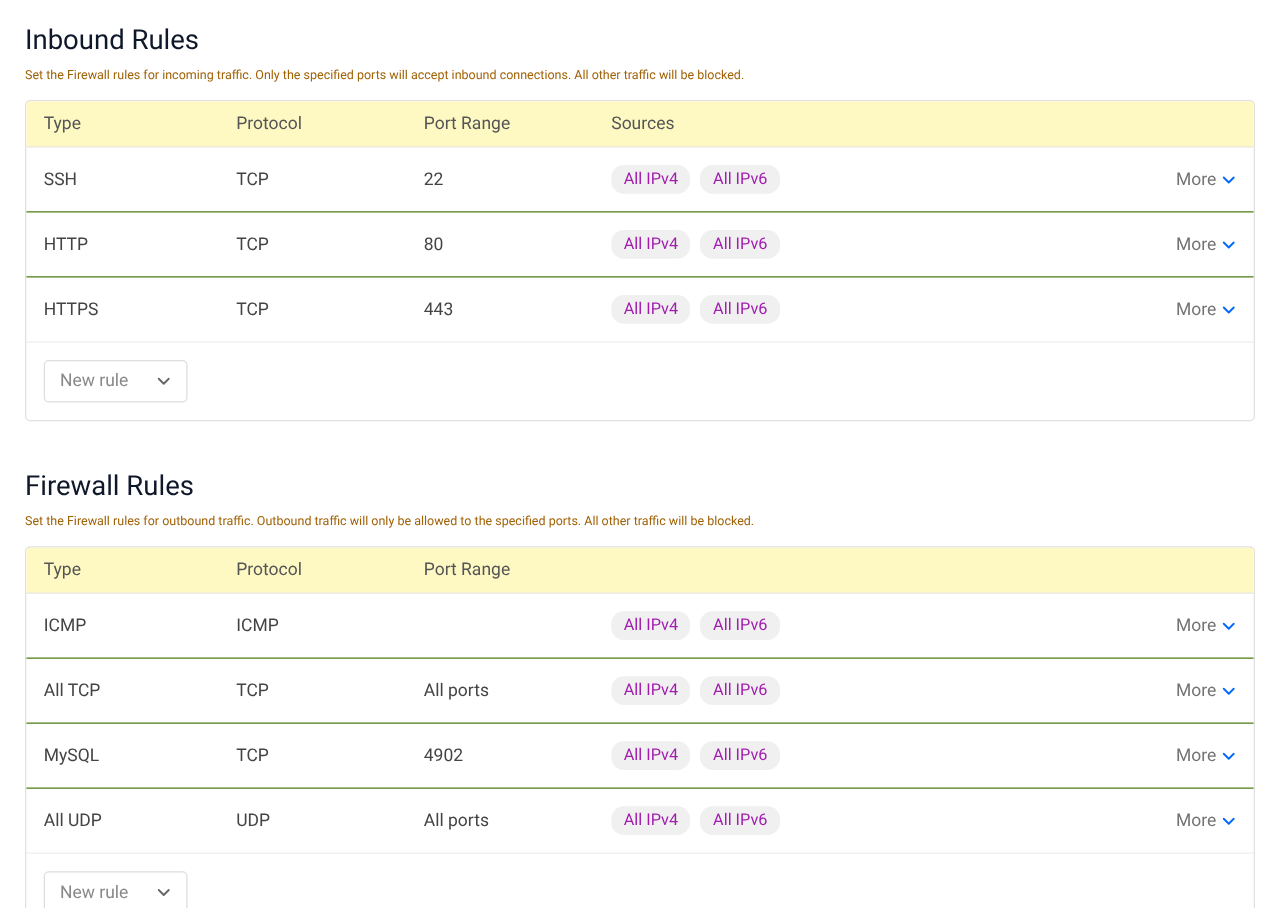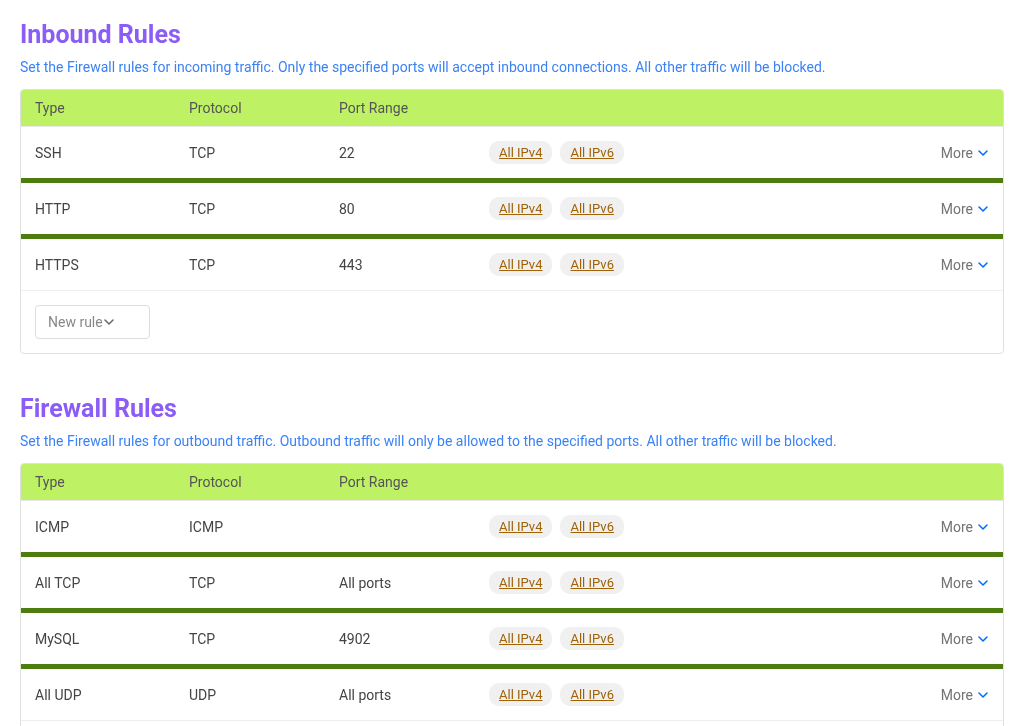--- a/index.html
+++ b/index.html
@@ -11,67 +11,66 @@
       font-family: -apple-system, BlinkMacSystemFont, "Segoe UI", Roboto, Helvetica, Arial, sans-serif;
       background: #fff;
       color: #333;
       padding: 20px;
       font-size: 14px;
     }
     .section {
       margin-bottom: 40px;
     }
     h2 {
-      font-size: 25px;
-      font-weight: 700;
-      color: #8b5cf6;
+      font-size: 22px;
+      font-weight: 400;
+      color: #0f172a;
       margin-bottom: 10px;
     }
     .description {
-      color: #3b82f6;
-      font-size: 14px;
+      color: #a16207;
+      font-size: 10px;
       margin-bottom: 14px;
     }
     .table-container {
       border: 1px solid #e0e0e0;
       border-radius: 4px;
       overflow: hidden;
     }
     .table-header {
-      background: #bef264;
+      background: #fef9c3;
       display: flex;
       padding: 10px 14px;
       border-bottom: 1px solid #e8e8e8;
       color: #555;
       font-size: 14px;
     }
     .col-type   { width: 130px; }
     .col-proto  { width: 150px; margin-left: 24px; }
     .col-port   { width: 150px; }
     .col-src    { flex: 1; }
     .col-action { width: 80px; text-align: right; }
     .table-row {
       display: flex;
       align-items: center;
       padding: 14px 14px;
-      border-bottom: 5px solid #4d7c0f;
+      border-bottom: 1px solid #4d7c0f;
       color: #444;
     }
     .table-row:last-of-type { border-bottom: none; justify-content: flex-end; }
     .tags {
       display: flex;
       gap: 8px;
     }
     .tag {
       background: #f0f0f0;
-      color: #a16207;
+      color: #a21caf;
       padding: 4px 10px;
       border-radius: 10px;
       font-size: 13px;
-      text-decoration: underline;
     }
     .more-link {
       color: #737373;
       cursor: pointer;
       display: inline-flex;
       align-items: center;
       gap: 4px;
       justify-content: flex-end;
       width: 100%;
       font-size: 14px;
@@ -87,35 +86,37 @@
     .new-rule-select {
       border: 1px solid #ddd;
       background: #fff;
       color: #888;
       padding: 8px 12px;
       border-radius: 4px;
       font-size: 14px;
       width: 115px;
       display: flex;
       align-items: center;
+      justify-content: space-between;
       cursor: pointer;
     }
     .new-rule-select .chevron svg path { stroke: #666; }
   </style>
 </head>
 <body>
 
 <div class="section">
   <h2>Inbound Rules</h2>
   <p class="description">Set the Firewall rules for incoming traffic. Only the specified ports will accept inbound connections. All other traffic will be blocked.</p>
   <div class="table-container">
     <div class="table-header">
       <div class="col-type">Type</div>
       <div class="col-proto">Protocol</div>
       <div class="col-port">Port Range</div>
+      <div class="col-src">Sources</div>
       <div class="col-action"></div>
     </div>
     <div id="inbound-rows">
         <div class="table-row">
           <div class="col-type">SSH</div>
           <div class="col-proto">TCP</div>
           <div class="col-port">22</div>
           <div class="col-src">
             <div class="tags">
               <span class="tag">All IPv4</span>

